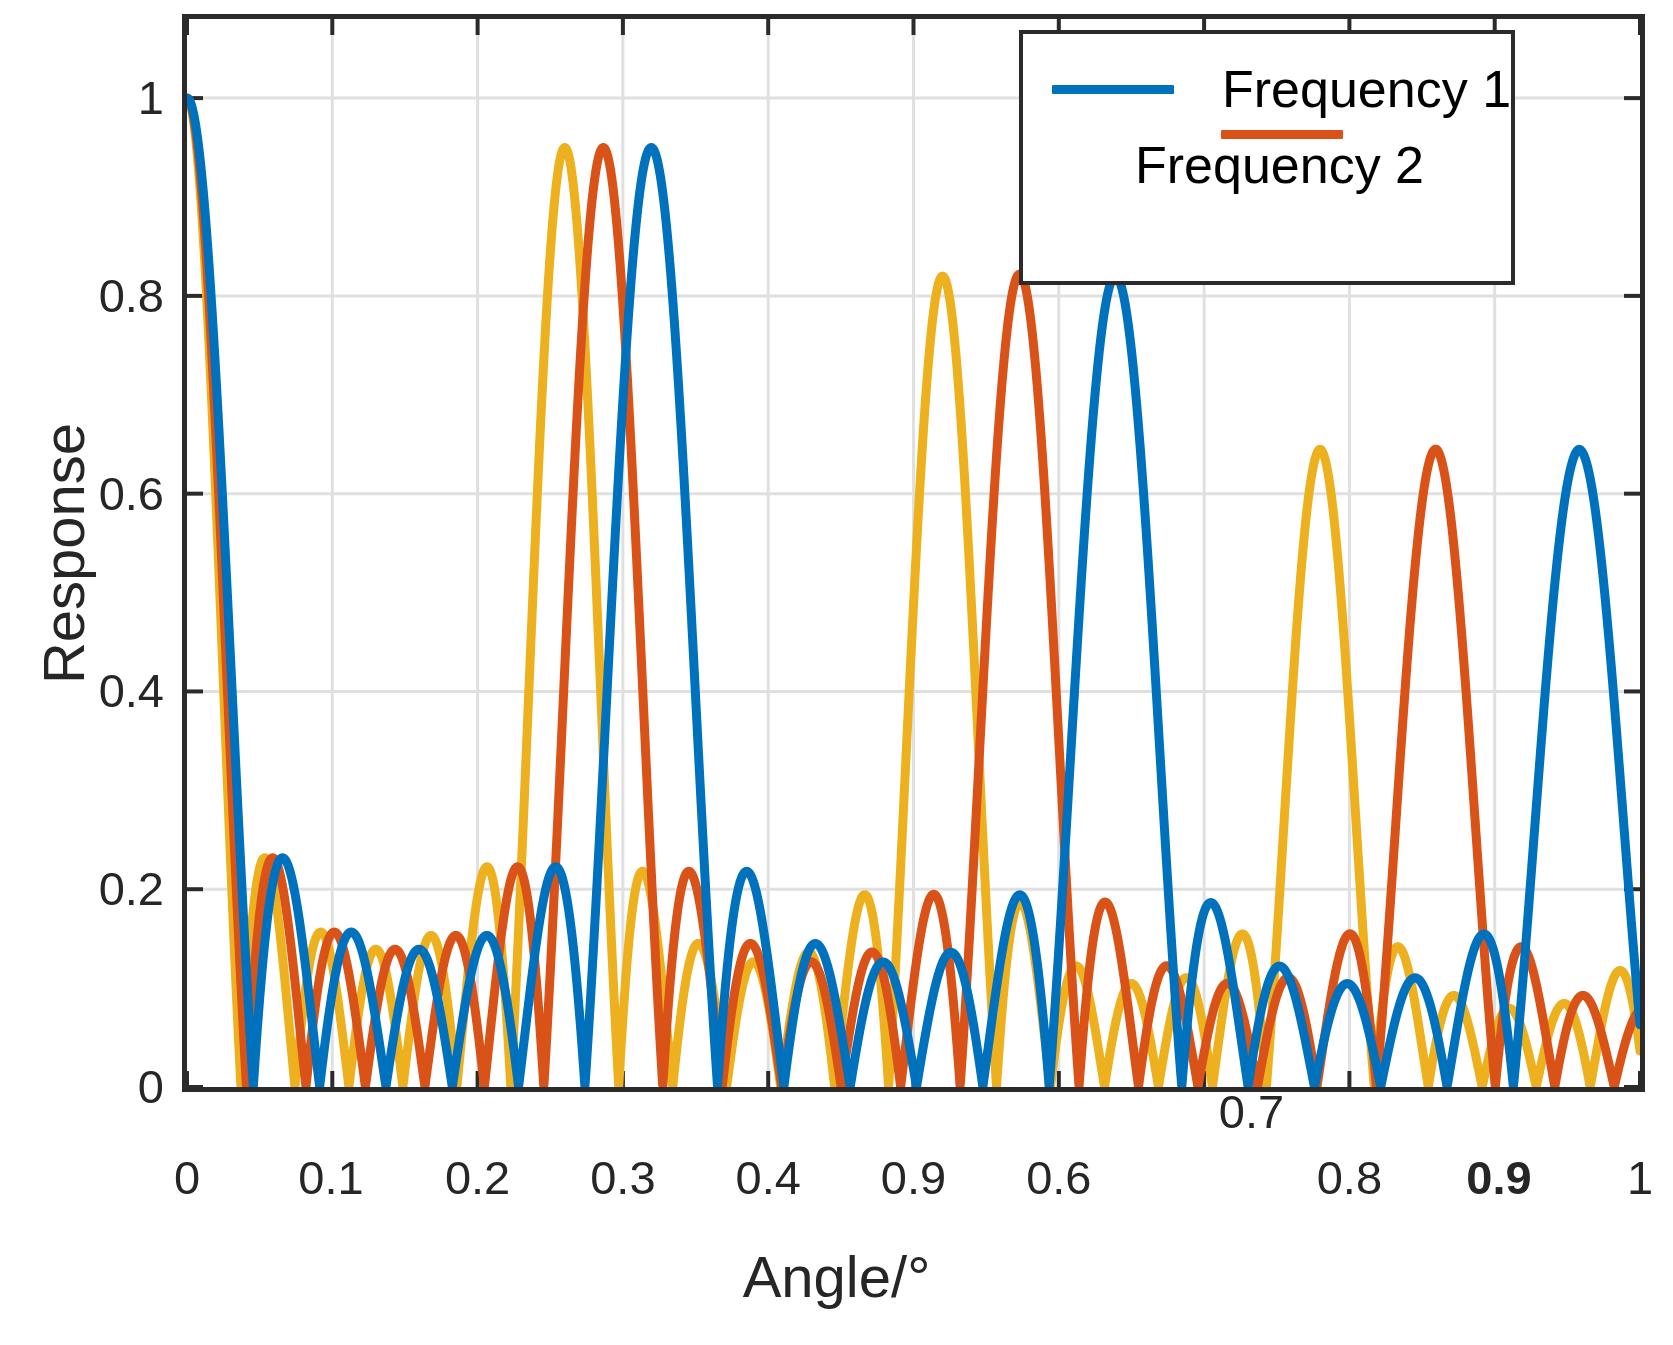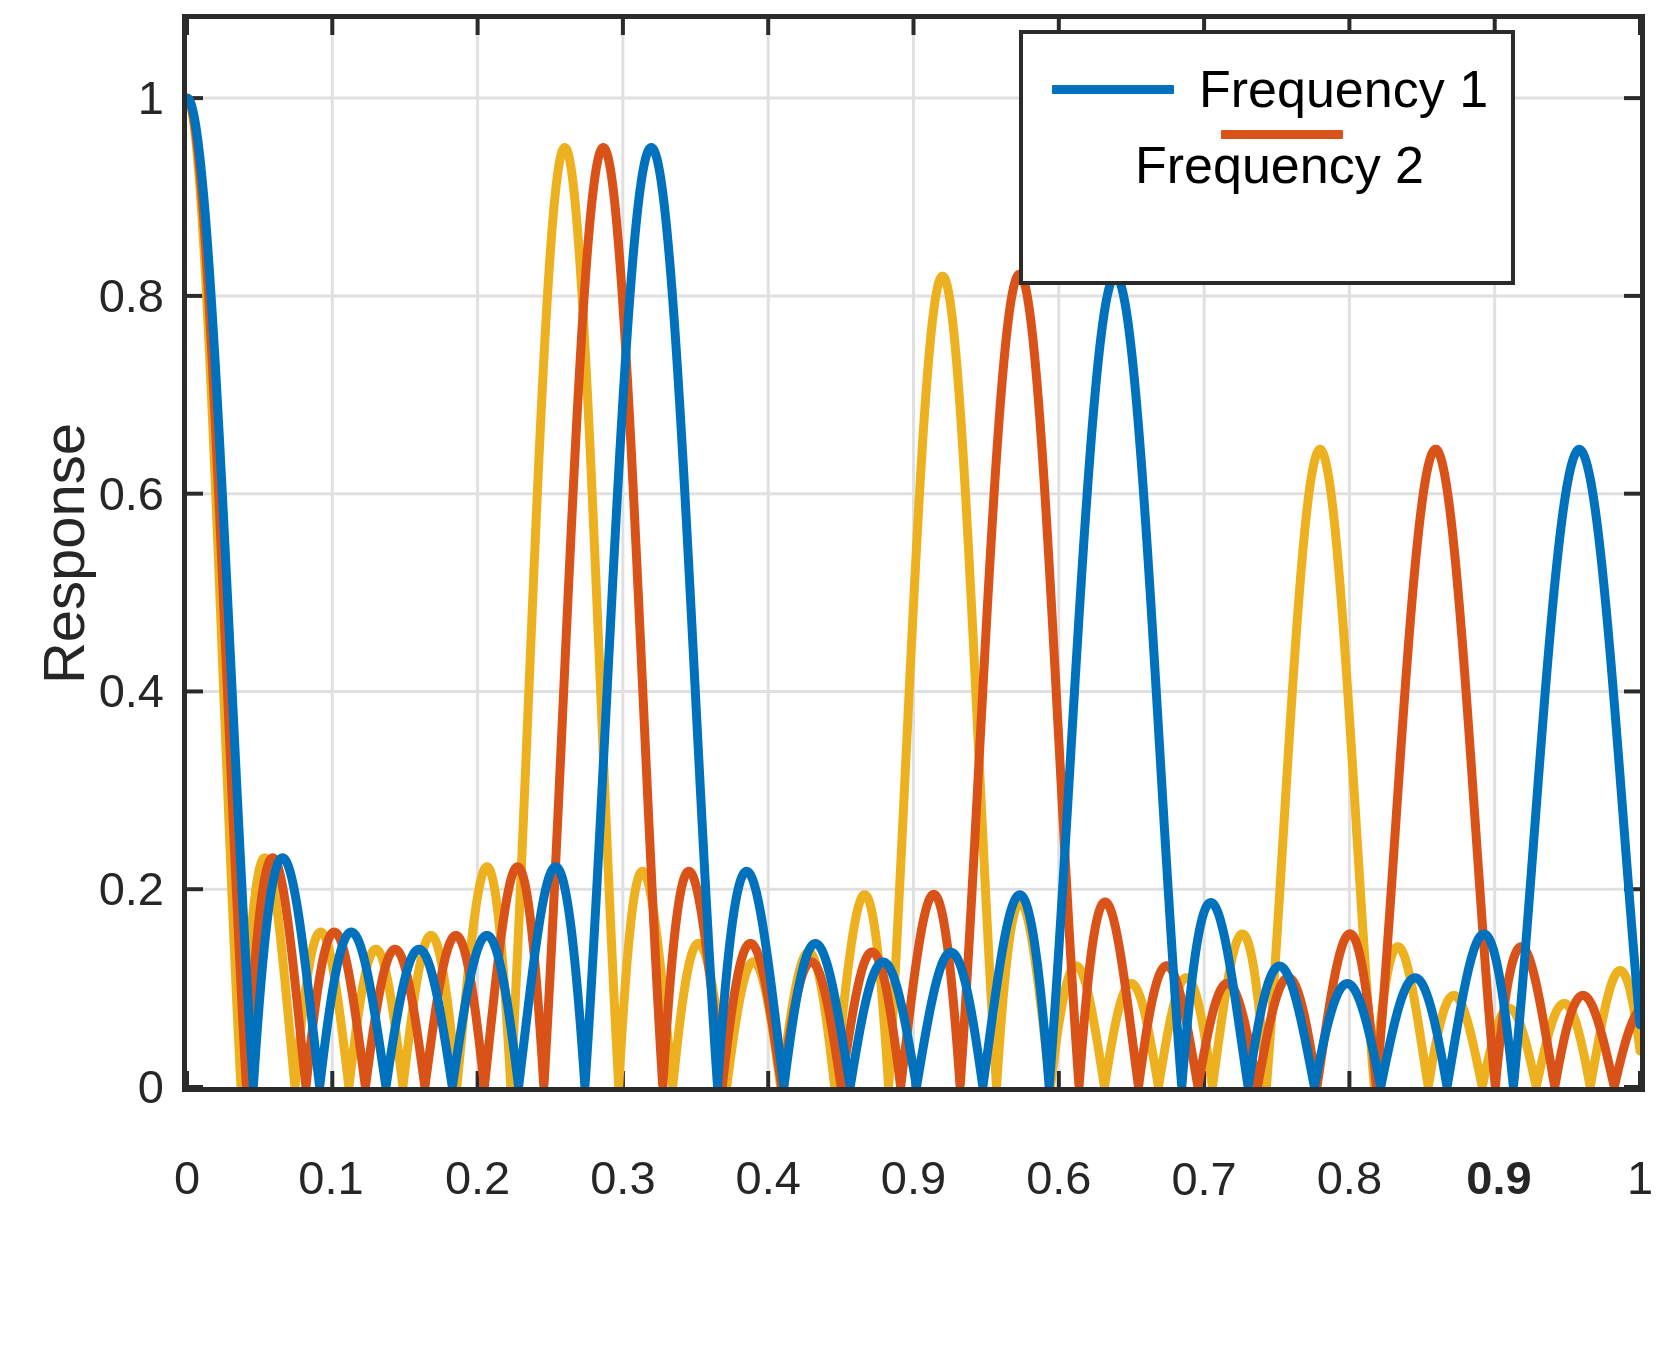--- a/index.html
+++ b/index.html
@@ -157,30 +157,31 @@
       <div class="ytick-label" style="left: 0px; width: 164px; top: 74.1111px;">1</div>
     </div>
   <div id="xtick-labels">
       <div class="xtick-label" style="left: 107px; width: 160px; top: 1154px;">0</div>
       <div class="xtick-label" style="left: 251px; width: 160px; top: 1154px;">0.1</div>
       <div class="xtick-label" style="left: 397.6px; width: 160px; top: 1154px;">0.2</div>
       <div class="xtick-label" style="left: 542.9px; width: 160px; top: 1154px;">0.3</div>
       <div class="xtick-label" style="left: 688.2px; width: 160px; top: 1154px;">0.4</div>
       <div class="xtick-label" style="left: 833.5px; width: 160px; top: 1154px;">0.9</div>
       <div class="xtick-label" style="left: 978.8px; width: 160px; top: 1154px;">0.6</div>
-      <div class="xtick-label" style="left: 1124.1px; width: 160px; top: 1155px;">0.7</div>
+      <div class="xtick-label" style="left: 1124.1px; width: 160px; top: 1088px; text-align: right;">0.7</div>
       <div class="xtick-label" style="left: 1269.4px; width: 160px; top: 1154px;">0.8</div>
       <div class="xtick-label" style="left: 1419px; width: 160px; top: 1154px; font-weight: bold;">0.9</div>
       <div class="xtick-label" style="left: 1560px; width: 160px; top: 1154px;">1</div>
     </div>
 
+  <div id="xaxis-title">Angle/°</div>
   <div id="yaxis-title">Response</div>
 
   <div id="legend">
-      <div class="legend-row" style="top: 20px;">
+      <div class="legend-row" style="top: 20px; gap: 23px;">
         <span class="legend-swatch" style="background: rgb(0, 114, 189);"></span>
         <span class="legend-label">Frequency 1</span>
       </div>
       <div class="legend-row" style="top: 96px; flex-direction: column;">
         <span class="legend-swatch" style="background: rgb(217, 83, 25);"></span>
         <span class="legend-label">Frequency 2</span>
       </div>
     </div>
 
 </div>

